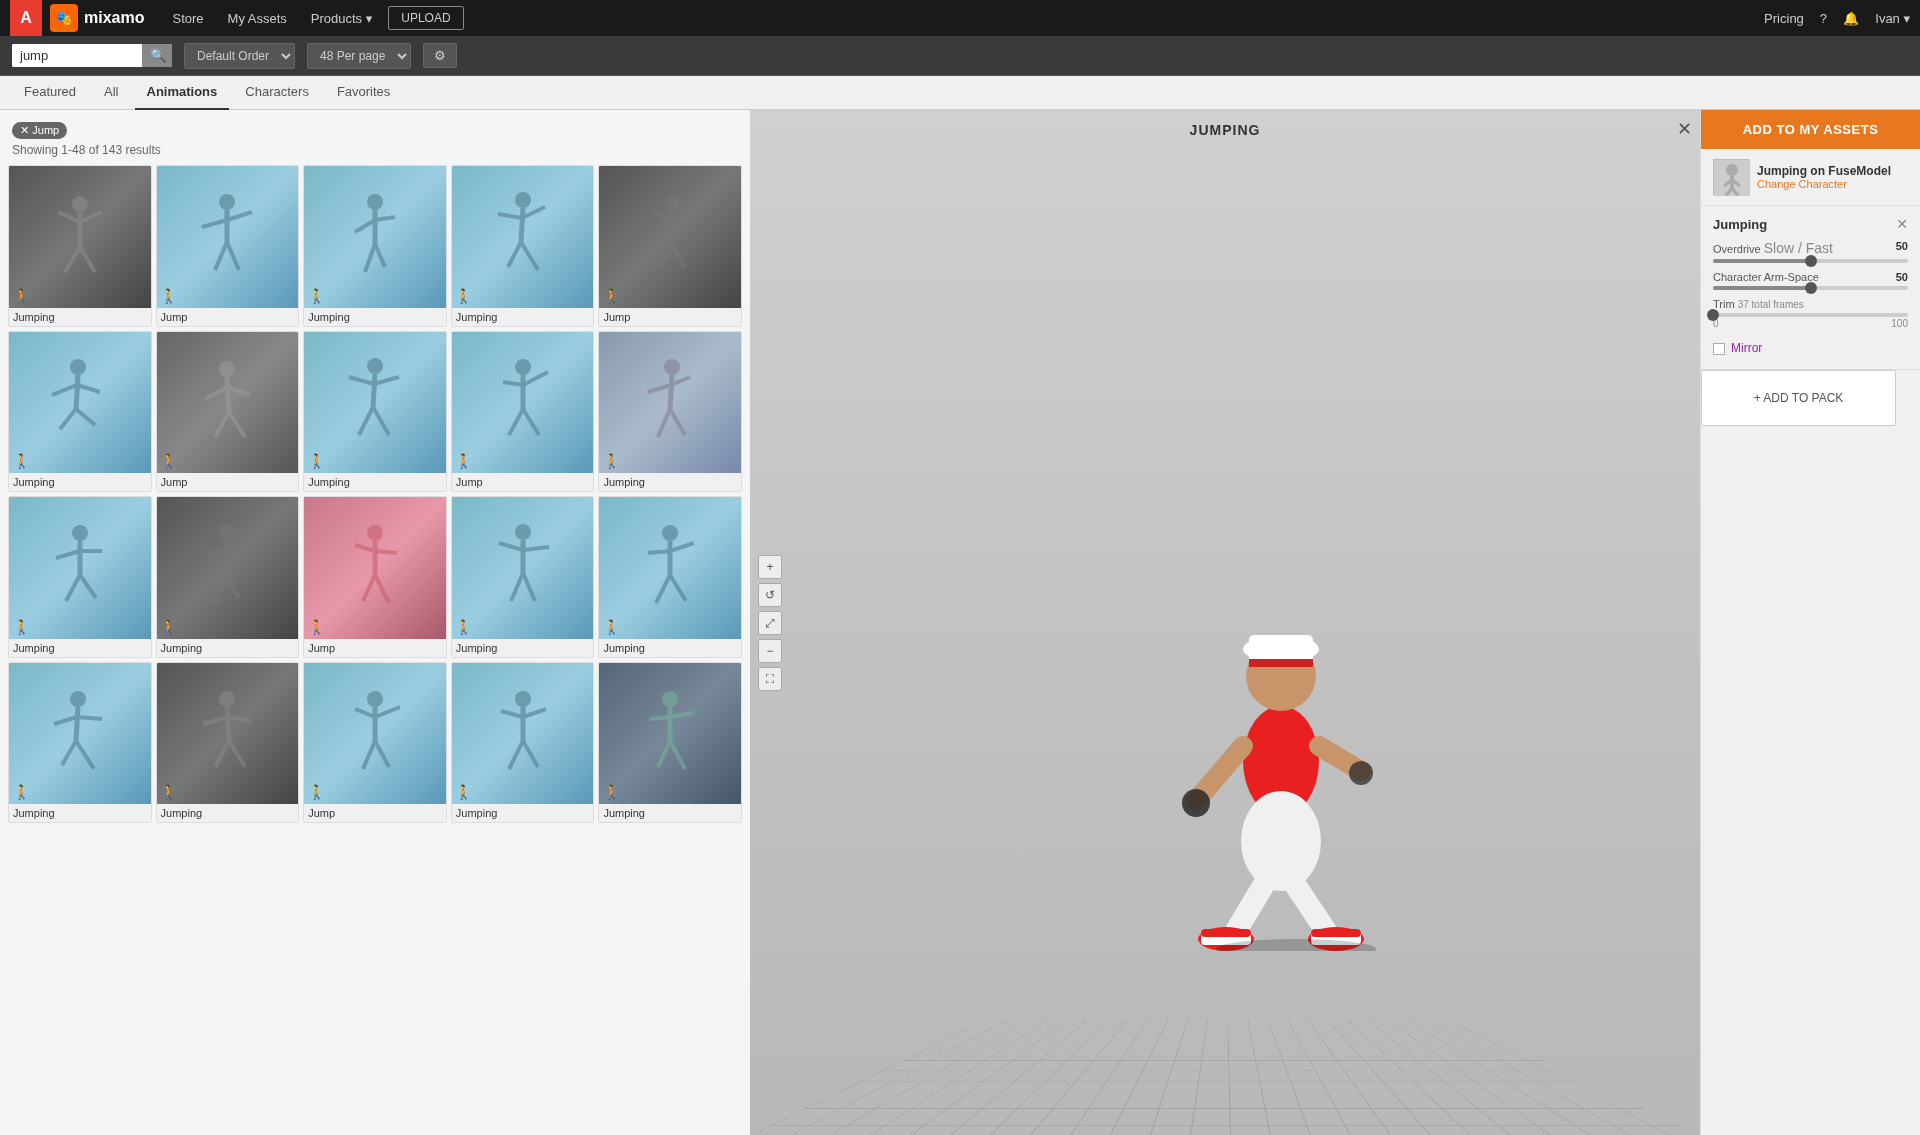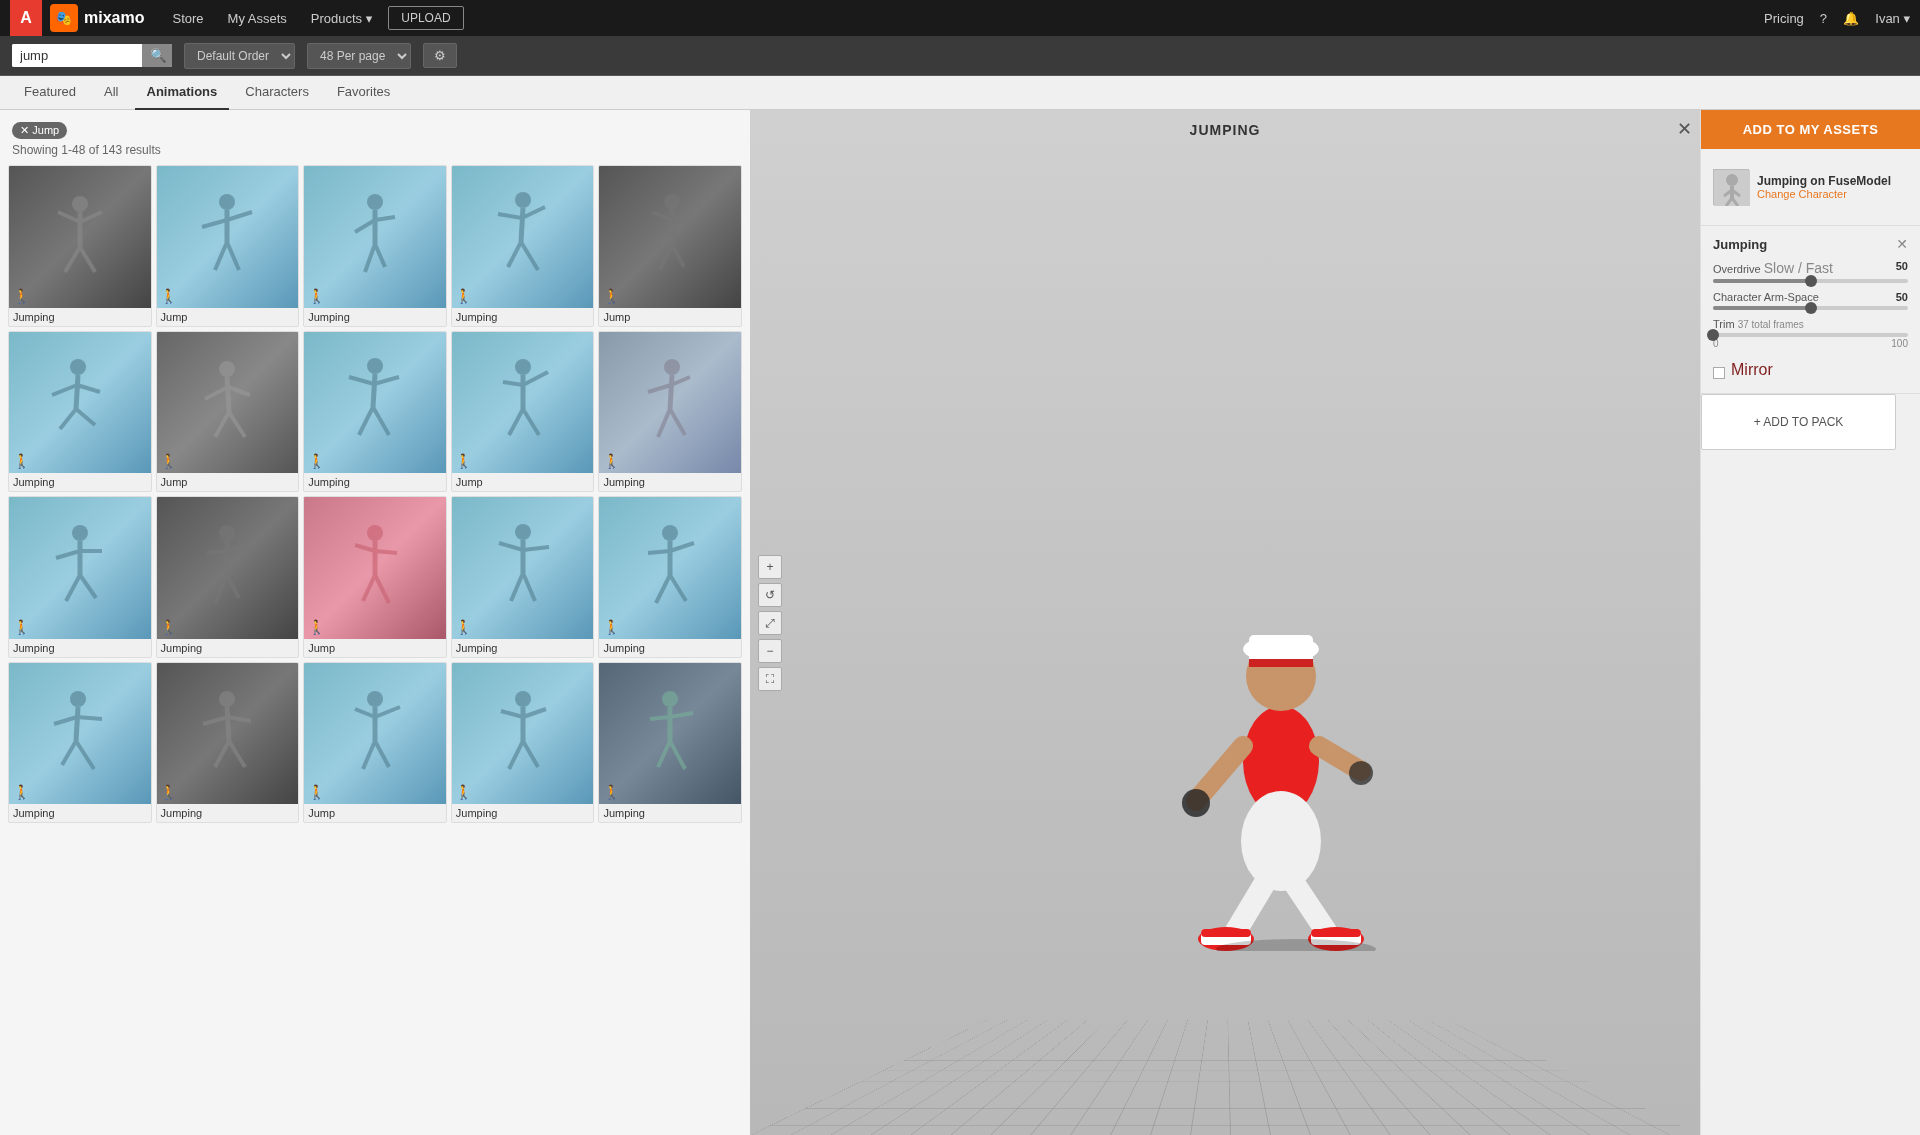--- a/index.html
+++ b/index.html
@@ -223,21 +223,21 @@
       display: flex; flex-direction: column;
       overflow-y: auto;
     }
     .add-assets-btn {
       background: #e87820; color: #fff; border: none;
       width: 100%; padding: 12px 0; font-size: 13px;
       cursor: pointer; font-weight: bold; letter-spacing: 0.5px;
     }
     .char-selector {
       display: flex; align-items: center; gap: 8px;
-      padding: 20px 12px; border-bottom: 1px solid #ddd;
+      padding: 10px 12px; border-bottom: 1px solid #ddd;
     }
     .char-thumb {
       width: 36px; height: 36px; background: #ccc;
       border: 1px solid #bbb; flex-shrink: 0;
     }
     .char-info { flex: 1; }
     .char-name { font-size: 12px; color: #333; font-weight: bold; }
     .change-char { font-size: 11px; color: #e87820; cursor: pointer; }
     .anim-section {
       padding: 10px 12px; border-bottom: 1px solid #ddd;
@@ -267,21 +267,21 @@
       position: absolute; top: -4px;
       width: 12px; height: 12px; background: #555;
       border-radius: 50%; transform: translateX(-50%);
     }
     .slider-ends {
       display: flex; justify-content: space-between;
       font-size: 10px; color: #888; margin-top: 1px;
     }
     .mirror-row {
       display: flex; align-items: flex-end; gap: 6px;
-      font-size: 16px; color: #7f1d1d; padding: 4px 0;
+      font-size: 12px; color: #a21caf; padding: 4px 0;
     }
     .checkbox {
       width: 12px; height: 12px; border: 1px solid #aaa; background: #fff;
     }
     .add-pack-btn {
       background: #fff; border: 1px solid #ccc; color: #555;
       width: calc(100% - 24px); margin: 0; padding: 20px 0;
       font-size: 12px; cursor: pointer; border-radius: 2px;
       text-align: center;
     }

